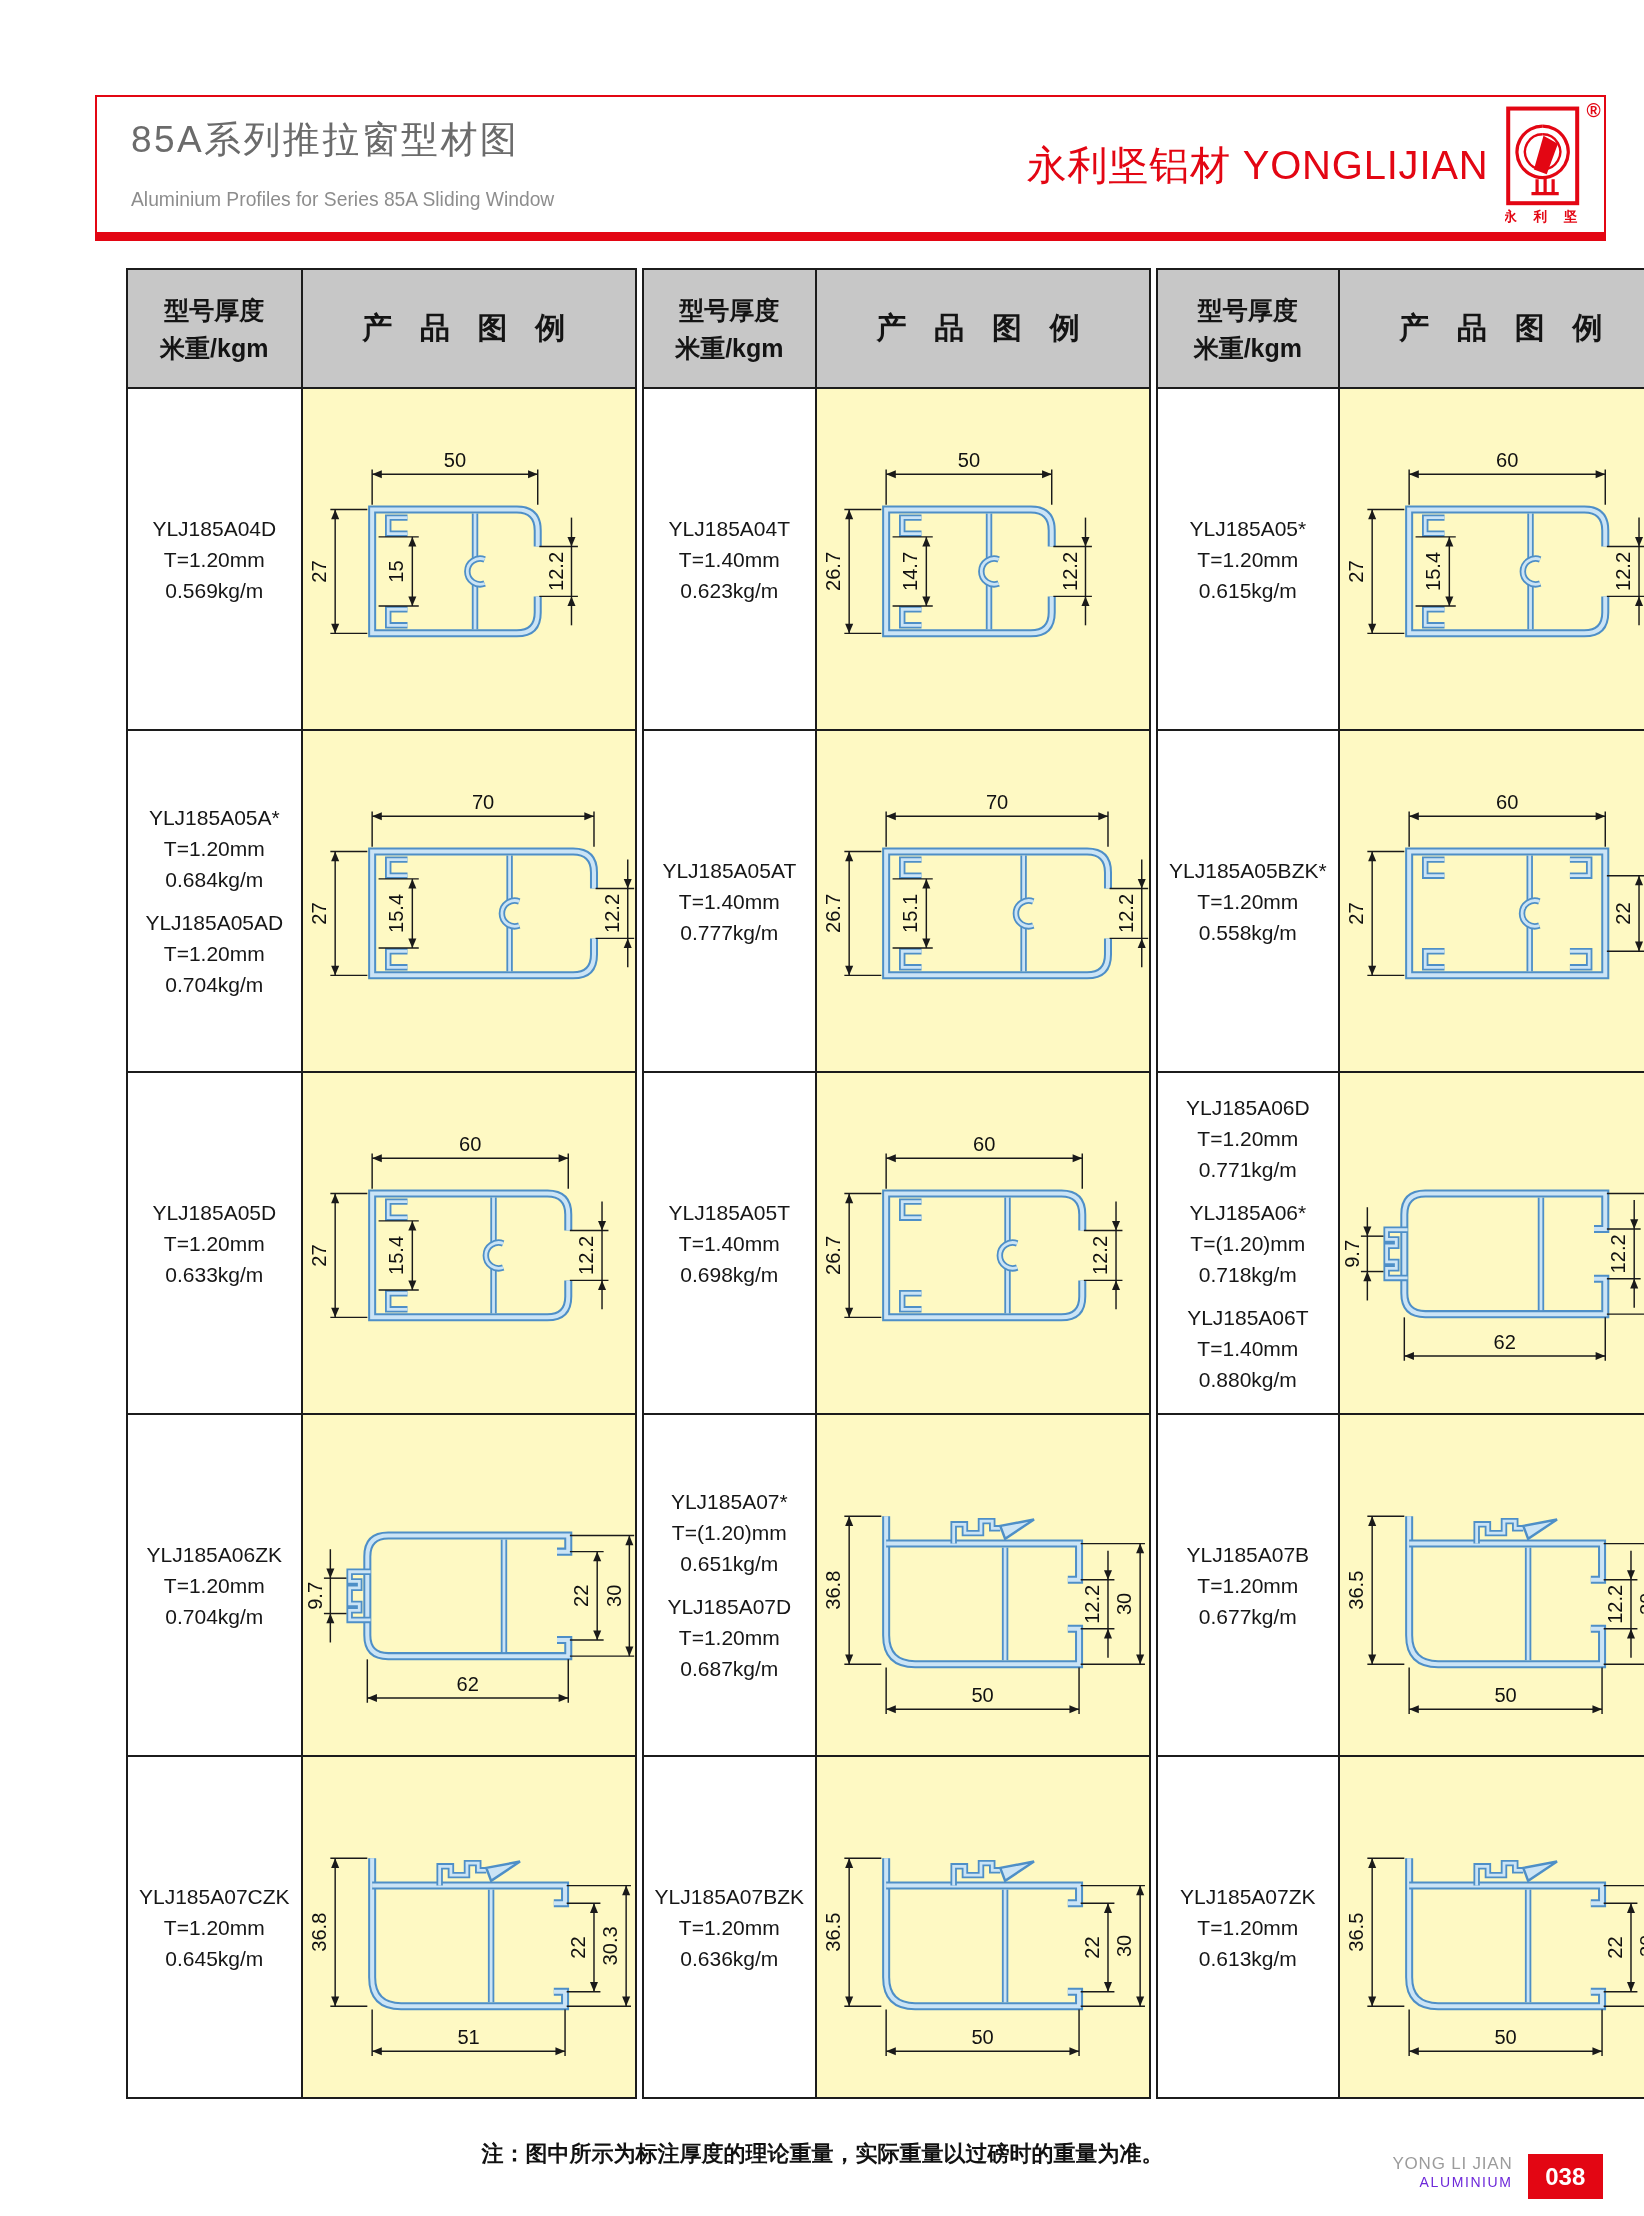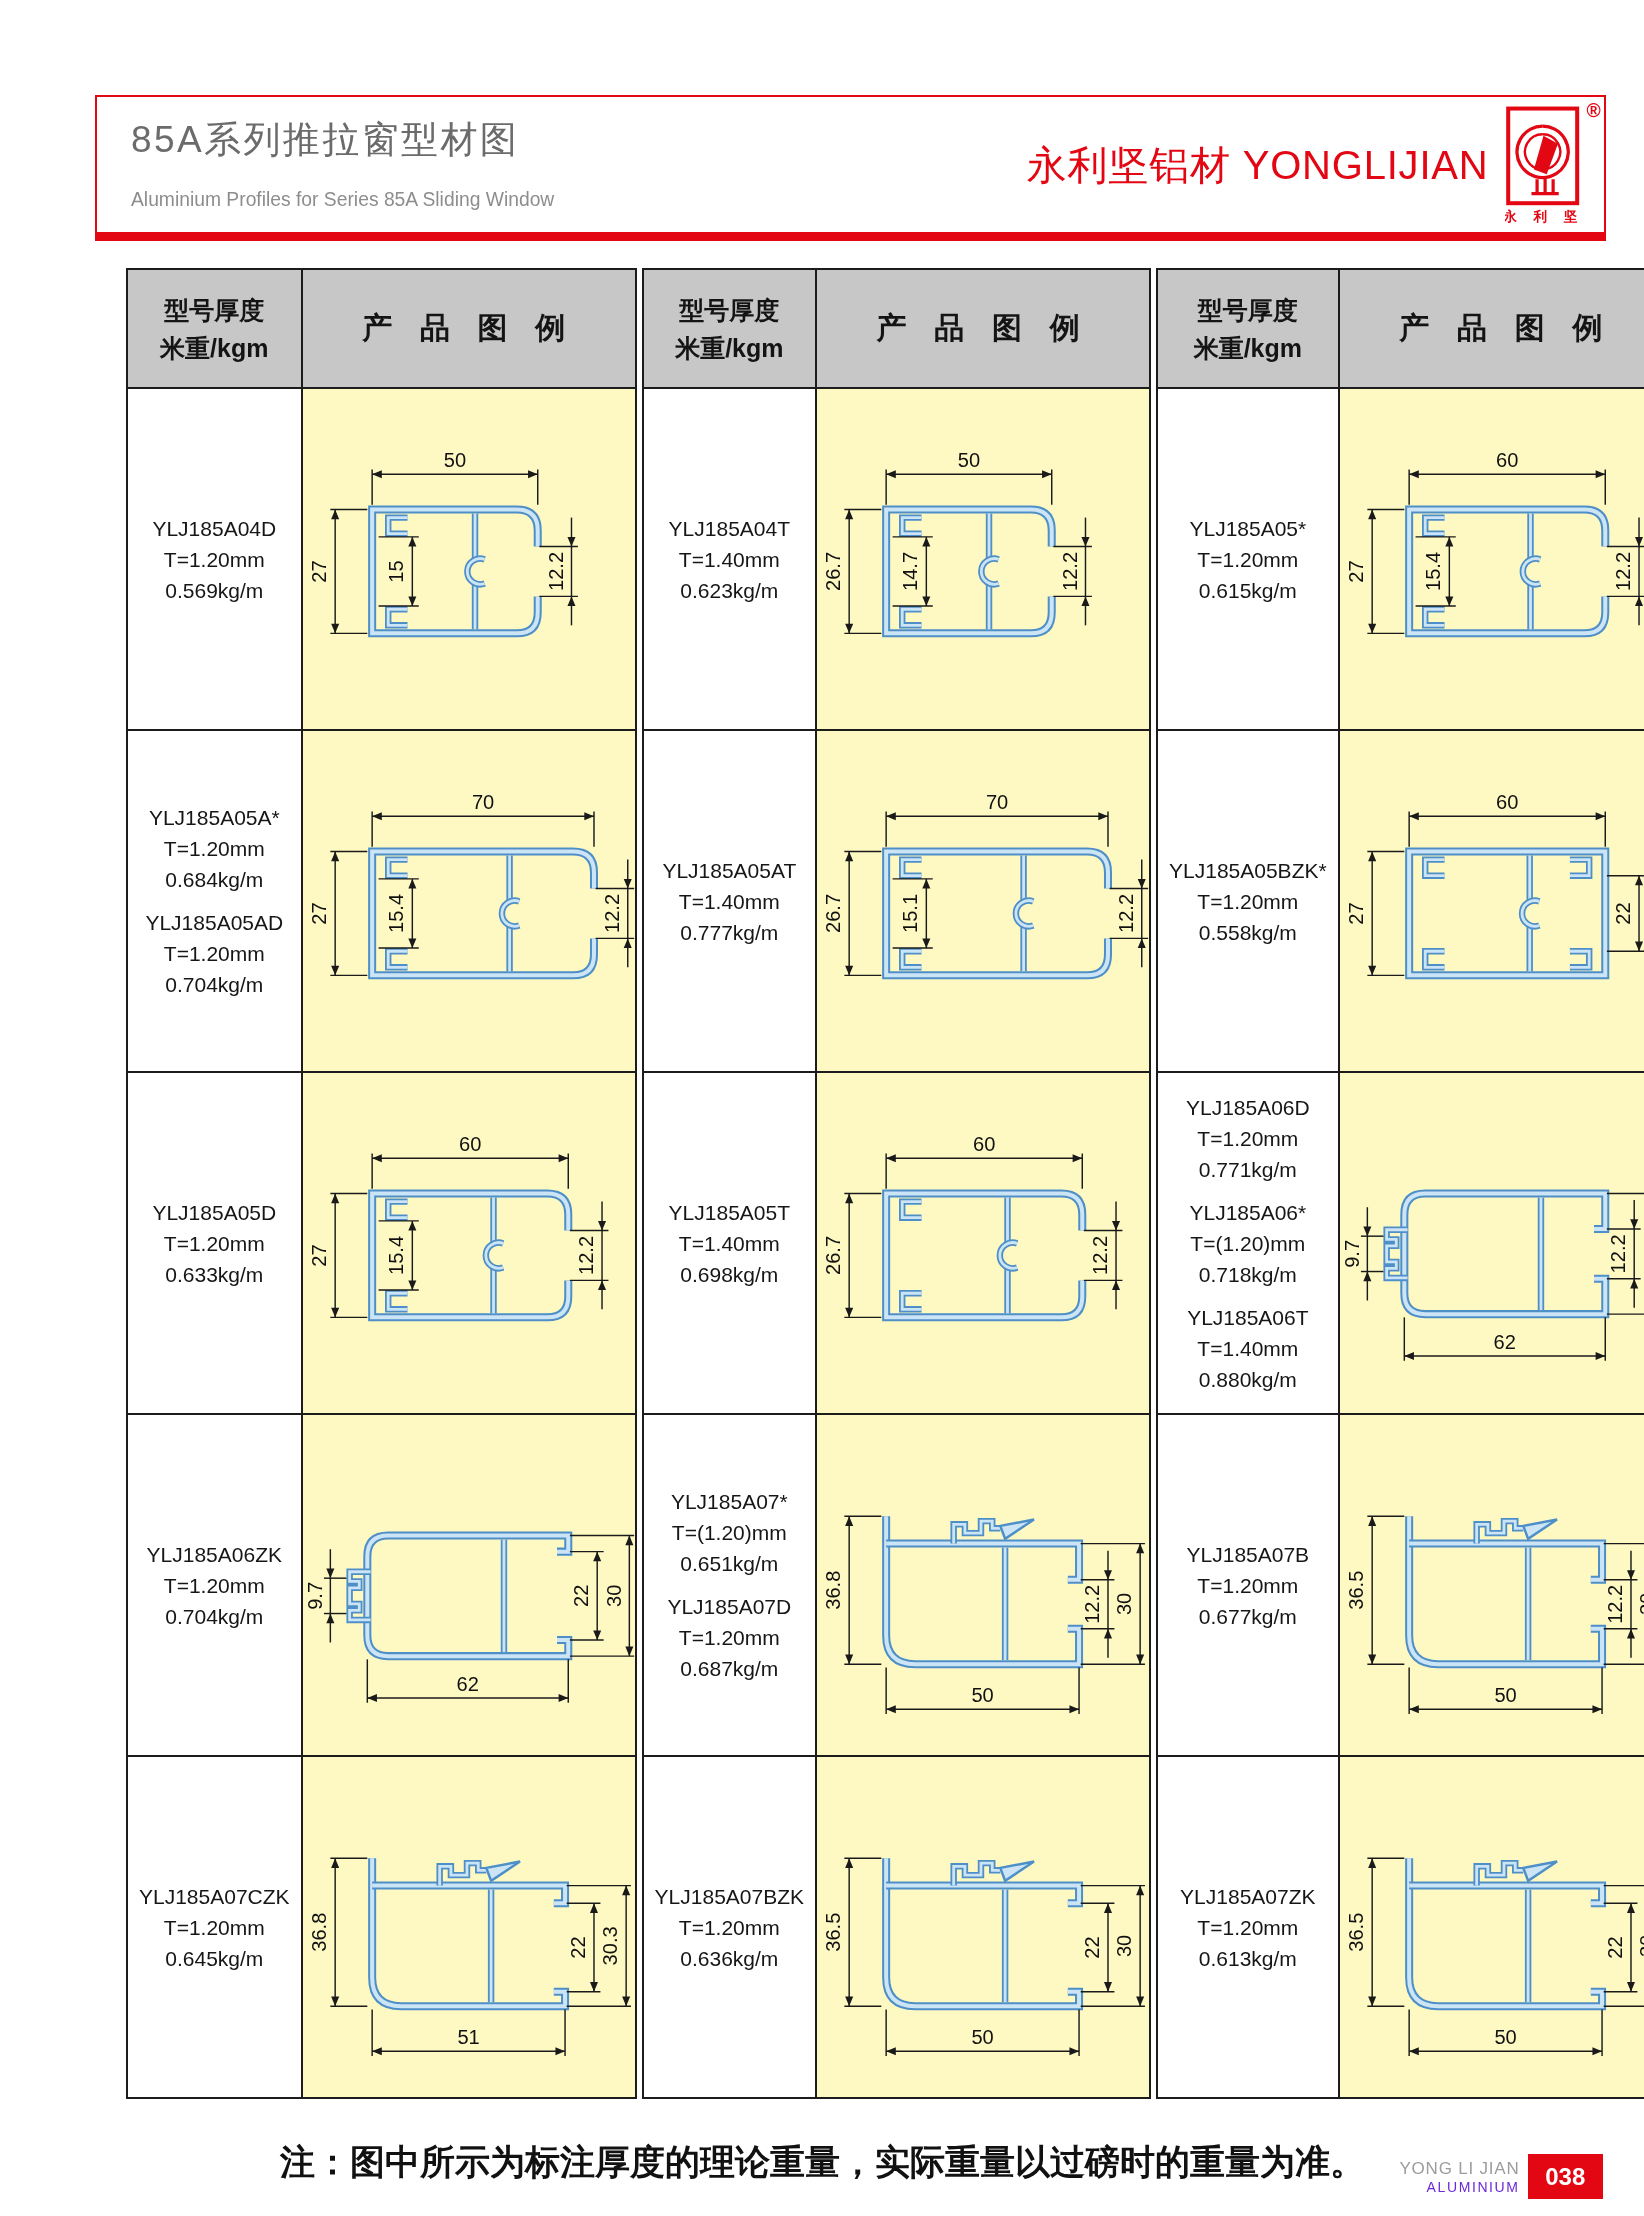--- a/index.html
+++ b/index.html
@@ -34,22 +34,22 @@
   .po{fill:none;stroke:#4E8FC7;stroke-width:10;stroke-linejoin:miter}
   .pi{fill:none;stroke:#CBE4F6;stroke-width:5;stroke-linejoin:miter}
   .po2{fill:none;stroke:#4E8FC7;stroke-width:8;stroke-linejoin:miter}
   .pi2{fill:none;stroke:#CBE4F6;stroke-width:3.5;stroke-linejoin:miter}
   .flag{fill:#CBE4F6;stroke:#4E8FC7;stroke-width:3}
   .dim{stroke:#1a1a1a;stroke-width:1.8}
   .dimf{fill:#1a1a1a}
   .dimt{font-size:25px;fill:#111;font-family:"Liberation Sans",sans-serif}
   
   #note{position:absolute;top:2139px;left:0;width:100%;text-align:center;
-        font-size:35px;font-weight:bold;color:#111}
-  #corner{position:absolute;top:2154px;right:42px;display:flex;align-items:center;gap:8px}
+        font-size:22px;font-weight:bold;color:#111}
+  #corner{position:absolute;top:2154px;right:42px;display:flex;align-items:flex-start;gap:15px}
   .corner-lines{text-align:right}
   .corner-l1{font-size:17px;color:#9c9c9c;letter-spacing:0.8px}
   .corner-l2{font-size:14px;font-weight:normal;color:#6d28d9;letter-spacing:1.6px}
   .corner-num{background:#E30613;color:#fff;font-size:24px;font-weight:bold;
               padding:3.2px 17.7px;line-height:39px}
 </style>
 </head>
 <body>
 
 <div id="header">

